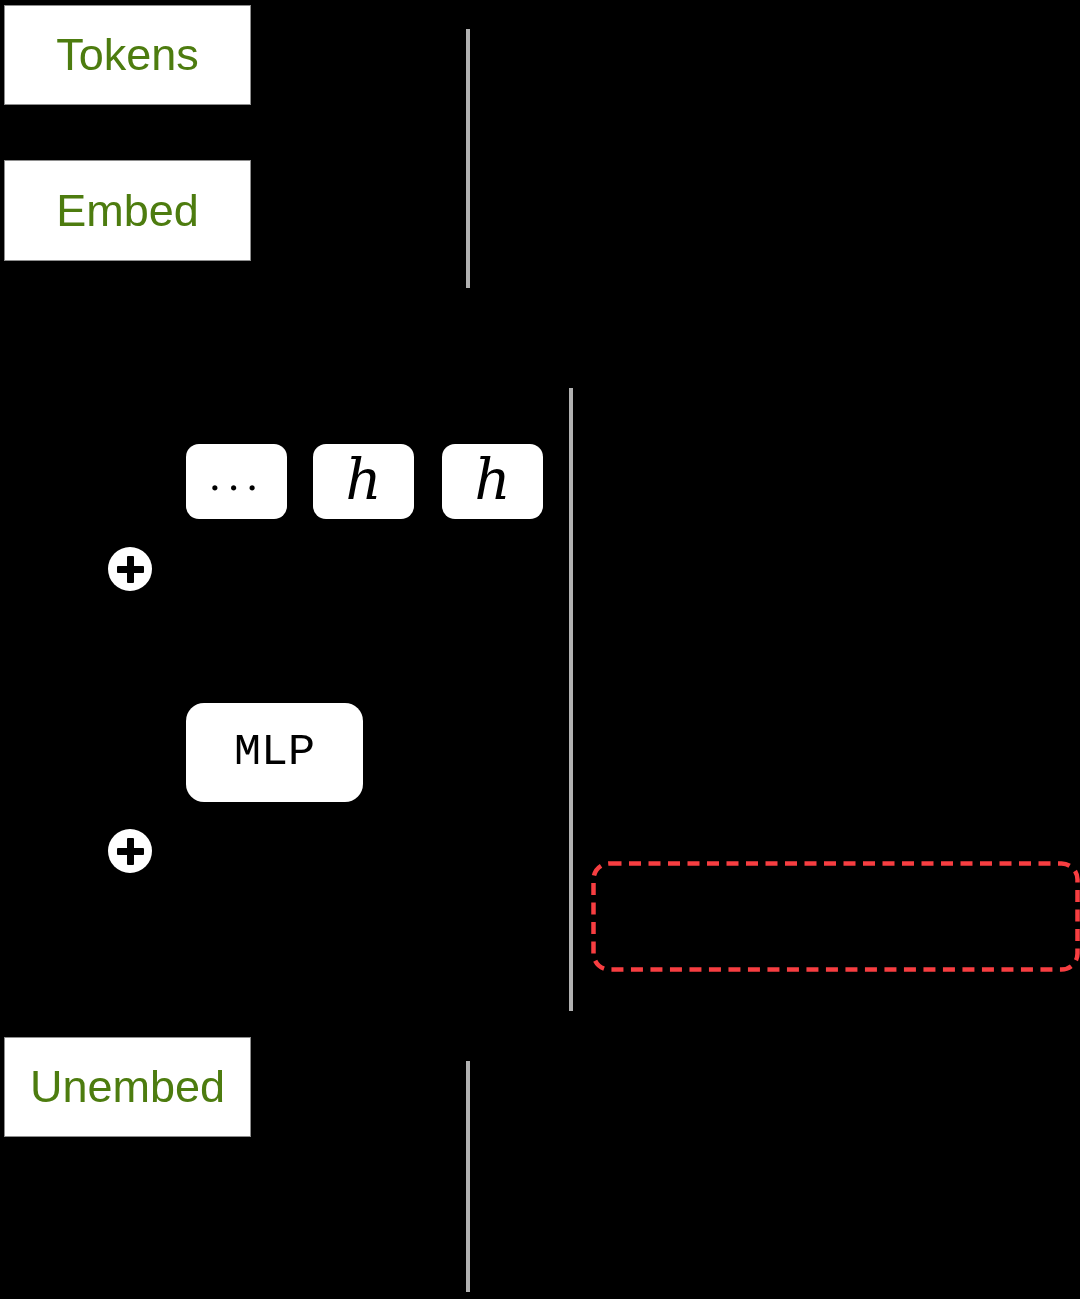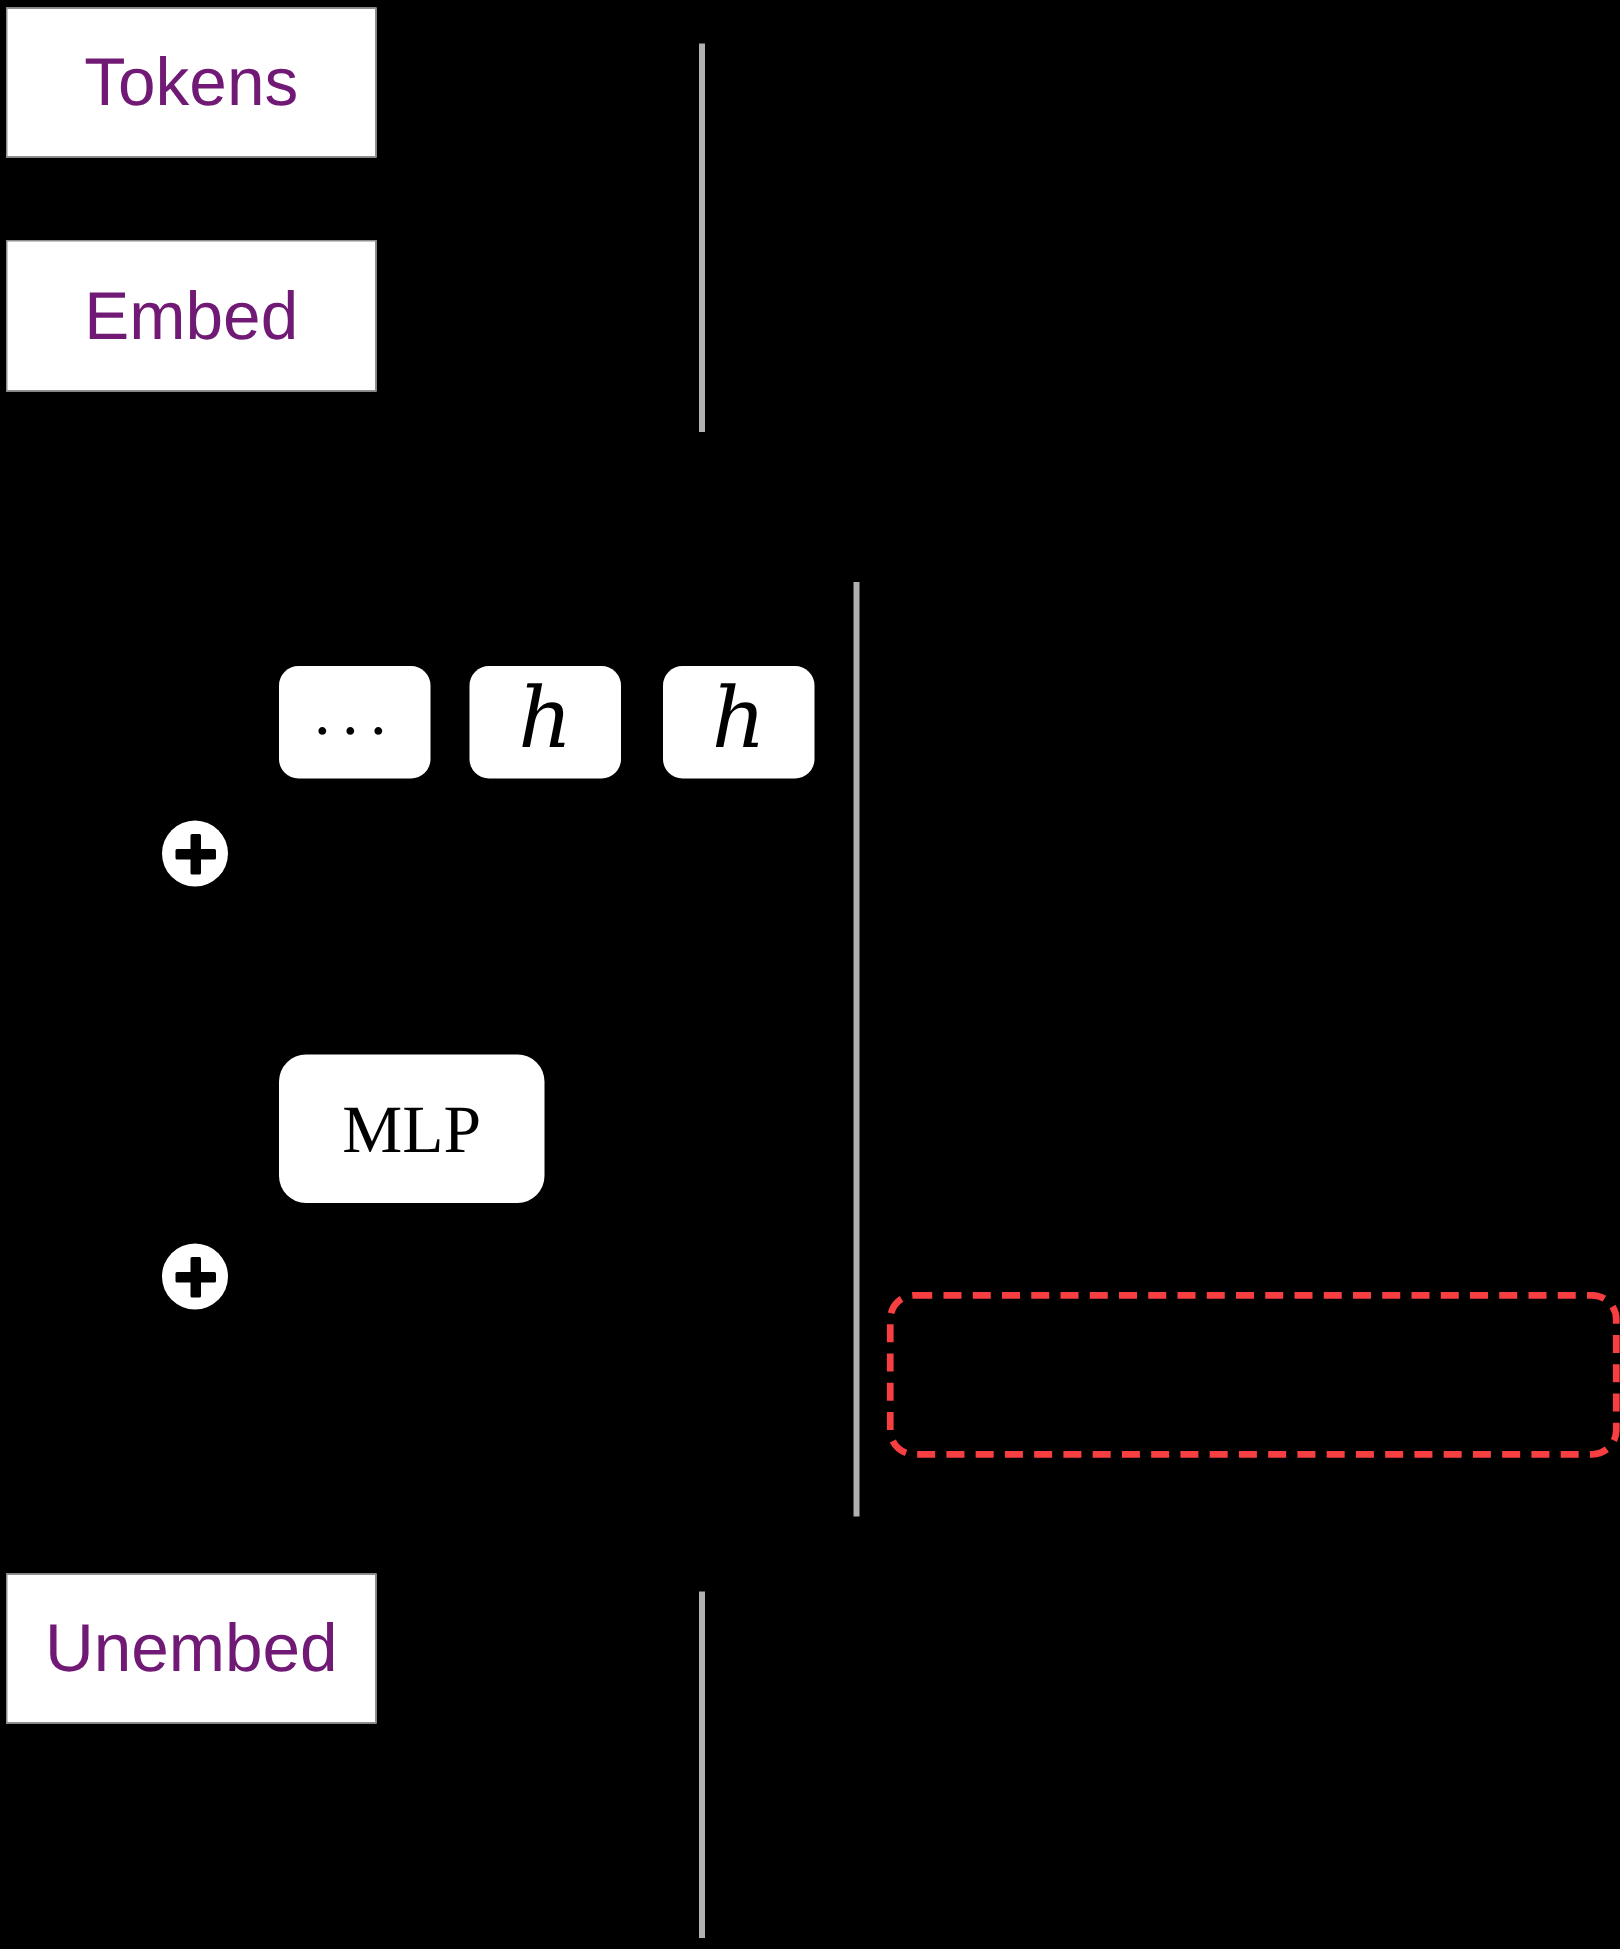--- a/index.html
+++ b/index.html
@@ -14,44 +14,44 @@
 
   
   .rect-box {
     position: absolute;
     background: #ffffff;
     border: 1px solid #8e8e8e;
     box-sizing: border-box;
     display: flex;
     align-items: center;
     justify-content: center;
-    color: #701a75;
+    color: #4d7c0f;
     font-size: 45px;
   }
   #box-tokens   { left: 4px;  top: 5px;    width: 247px; height: 100px; }
   #box-embed    { left: 4px;  top: 160px;  width: 247px; height: 101px; }
-  #box-unembed  { left: 4px;  top: 1037px; width: 247px; height: 100px; margin-top: 12px; }
+  #box-unembed  { left: 4px;  top: 1037px; width: 247px; height: 100px; }
   #box-logits   { left: 4px;  top: 1192px; width: 247px; height: 100px; }
 
   
   .round-box {
     position: absolute;
     background: #ffffff;
     border-radius: 13px;
     display: flex;
     align-items: center;
     justify-content: center;
     color: #000000;
   }
   #box-dots  { left: 186px; top: 444px; width: 101px; height: 75px; }
   #box-head1 { left: 313px; top: 444px; width: 101px; height: 75px; }
   #box-head2 { left: 442px; top: 444px; width: 101px; height: 75px; }
   #box-mlp   { left: 186px; top: 703px; width: 177px; height: 99px;
                border-radius: 18px; font-size: 45px;
-               font-family: Liberation Serif, serif; }
+               font-family: Liberation Mono, monospace; }
 
   .head-glyph {
     font-family: "DejaVu Serif", serif;
     font-style: italic;
     font-size: 56px;
     transform: translateY(-2px);
   }
   .dots-glyph {
     font-family: "DejaVu Serif", serif;
     font-size: 40px;

